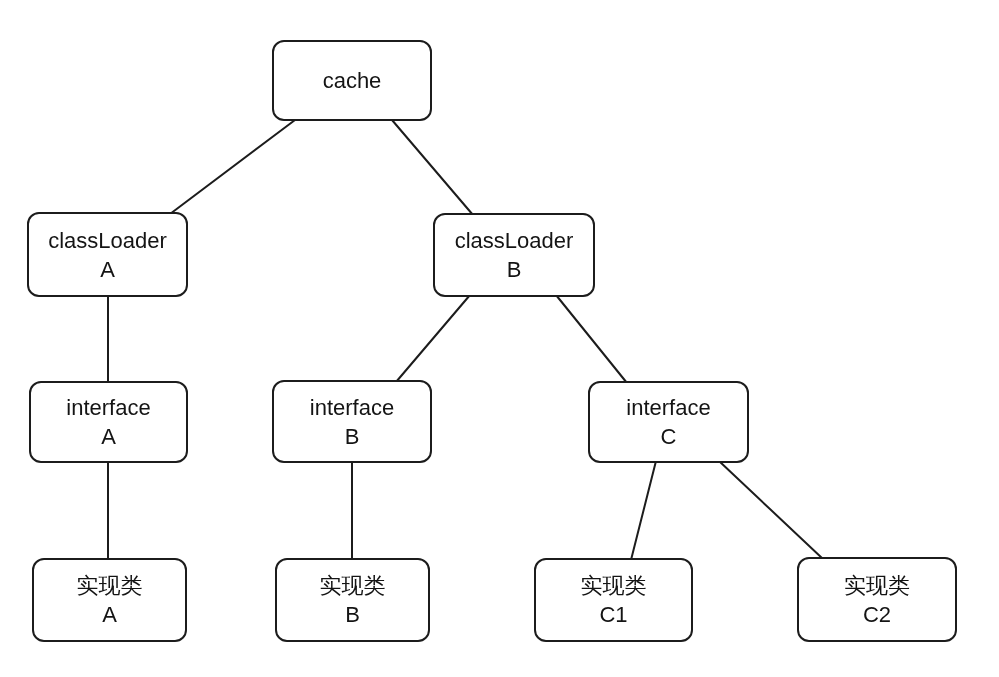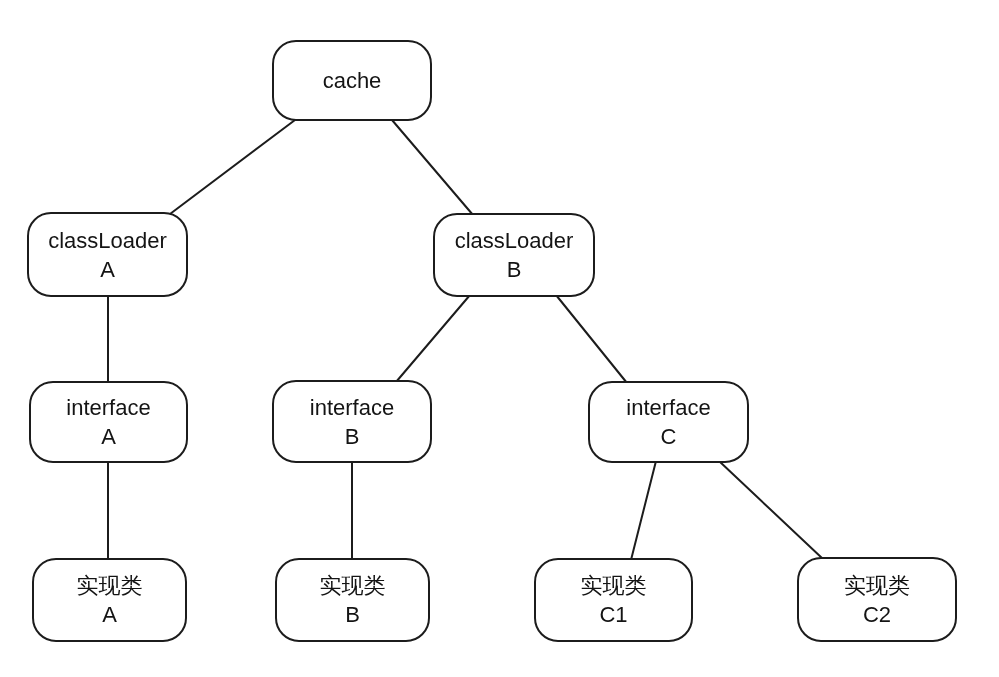--- a/index.html
+++ b/index.html
@@ -25,21 +25,21 @@
   svg.edges line {
     stroke: #1c1c1c;
     stroke-width: 2;
     stroke-linecap: round;
   }
   .node {
     position: absolute;
     box-sizing: border-box;
     background: #ffffff;
     border: 2px solid #1c1c1c;
-    border-radius: 24px;
+    border-radius: 12px;
     display: flex;
     flex-direction: column;
     align-items: center;
     justify-content: center;
     font-size: 22px;
     line-height: 29px;
     color: #141414;
     text-align: center;
   }
   .node span {

